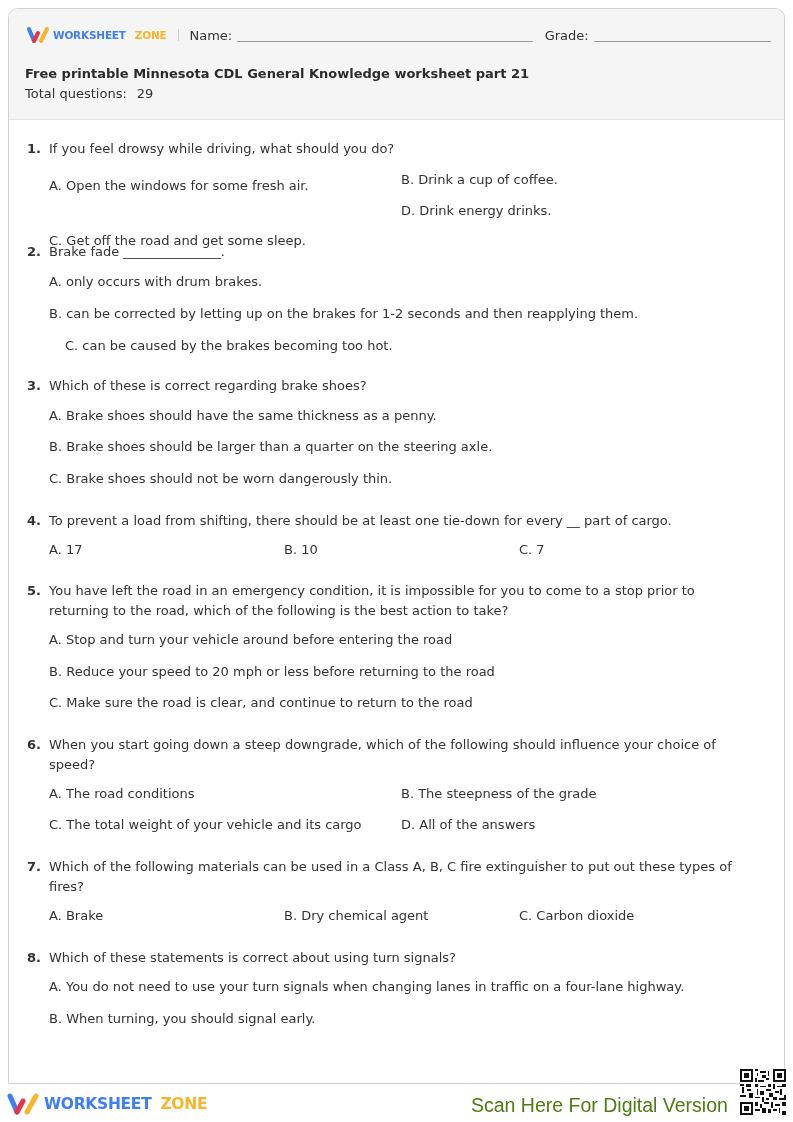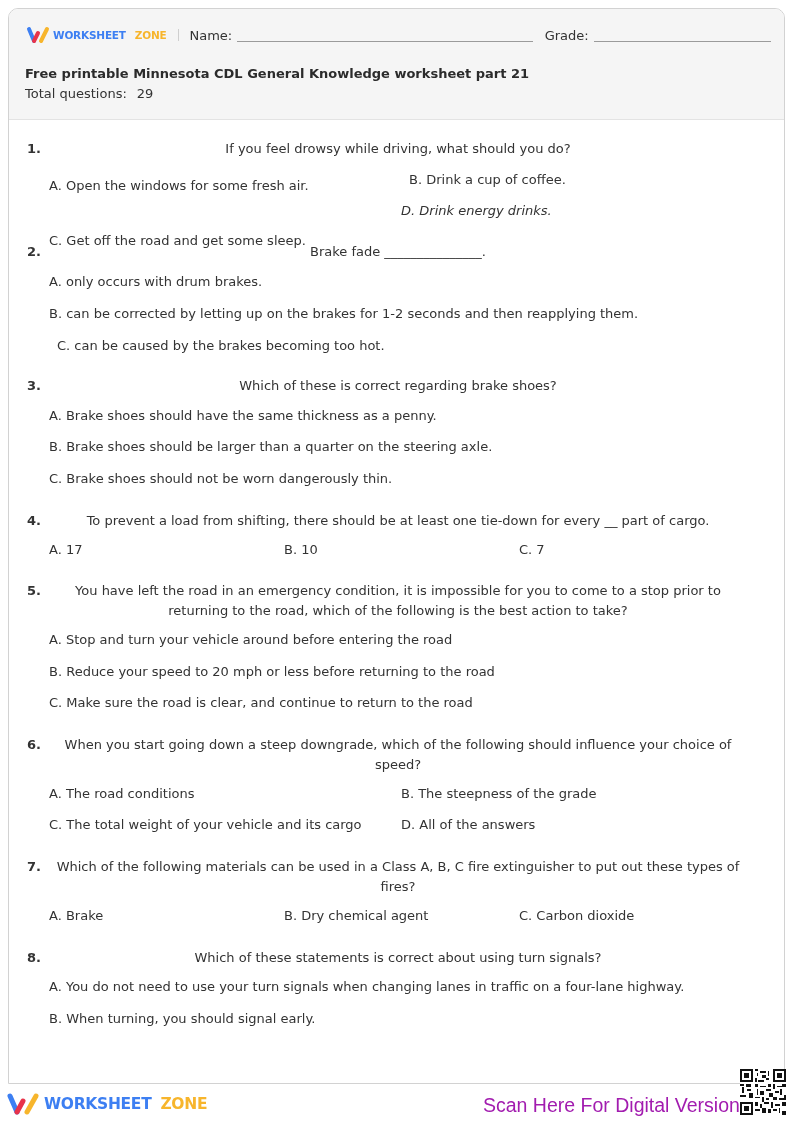--- a/index.html
+++ b/index.html
@@ -28,28 +28,28 @@
   .grade-line { width: 180px; margin-left: 5px; }
 
   .title { position: absolute; left: 16px; top: 57px; font-size: 13px; font-weight: bold; color: #2b2b2b; }
   .total { position: absolute; left: 16px; top: 77px; font-size: 13px; color: #333; }
   .total .count { margin-left: 10px; }
 
   .questions { position: absolute; left: 0; top: 112px; width: 100%; }
   .q { position: absolute; left: 18px; width: 720px; }
   .q-stem { display: flex; font-size: 13px; line-height: 19.5px; color: #333; }
   .q-num { width: 22px; font-weight: bold; text-align: left; flex: none; }
-  .q-text { flex: 1; text-align: center; }
+  .q-text { flex: 1; }
   .opts { position: relative; margin-left: 22px; }
   .opt { position: absolute; font-size: 13px; color: #333; white-space: nowrap; line-height: 16px; }
 
   .footer { position: absolute; left: 0; top: 1085px; width: 793px; height: 37px; }
   .footer-logo { position: absolute; left: 6px; top: 7px; display: flex; align-items: center; }
   .footer-logo .logo-word { font-size: 15.5px; margin-left: 4px; letter-spacing: -0.3px; }
-  .scan-text { position: absolute; left: 483px; top: 9px; font-family: "Liberation Sans", sans-serif; font-size: 19.5px; color: #a21caf; }
+  .scan-text { position: absolute; left: 471px; top: 9px; font-family: "Liberation Sans", sans-serif; font-size: 19.5px; color: #4d7c0f; }
   .qr { position: absolute; left: 740px; top: -16px; width: 46px; height: 46px; }
 </style>
 </head>
 <body>
 
 <div class="sheet">
   <div class="header">
     <div class="brand-row">
       <div class="logo">
         <svg width="24" height="18" viewBox="0 0 24 18">
@@ -75,35 +75,35 @@
 
   <div class="questions">
 
     <div class="q" style="top:18px;">
       <div class="q-stem">
           <span class="q-num">1.</span>
           <span class="q-text">If you feel drowsy while driving, what should you do?</span>
         </div>
       <div class="opts">
         <div class="opt" style="left:0; top:19px;">A. Open the windows for some fresh air.</div>
-        <div class="opt" style="left:352px; top:13px;margin-left:8px;">B. Drink a cup of coffee.</div>
+        <div class="opt" style="left:352px; top:13px;">B. Drink a cup of coffee.</div>
         <div class="opt" style="left:0; top:44px;margin-top:30px;">C. Get off the road and get some sleep.</div>
-        <div class="opt" style="left:352px; top:44px;font-style:italic;">D. Drink energy drinks.</div>
+        <div class="opt" style="left:352px; top:44px;">D. Drink energy drinks.</div>
       </div>
     </div>
 
     <div class="q" style="top:121px;">
       <div class="q-stem">
           <span class="q-num">2.</span>
           <span class="q-text">Brake fade _______________.</span>
         </div>
       <div class="opts">
         <div class="opt" style="left:0; top:12px;">A. only occurs with drum brakes.</div>
         <div class="opt" style="left:0; top:44px;text-align:right;">B. can be corrected by letting up on the brakes for 1-2 seconds and then reapplying them.</div>
-        <div class="opt" style="left:8px; top:76px;">C. can be caused by the brakes becoming too hot.</div>
+        <div class="opt" style="left:16px; top:76px;">C. can be caused by the brakes becoming too hot.</div>
       </div>
     </div>
 
     <div class="q" style="top:255px;">
       <div class="q-stem">
           <span class="q-num">3.</span>
           <span class="q-text">Which of these is correct regarding brake shoes?</span>
         </div>
       <div class="opts">
         <div class="opt" style="left:0; top:12px;">A. Brake shoes should have the same thickness as a penny.</div>

